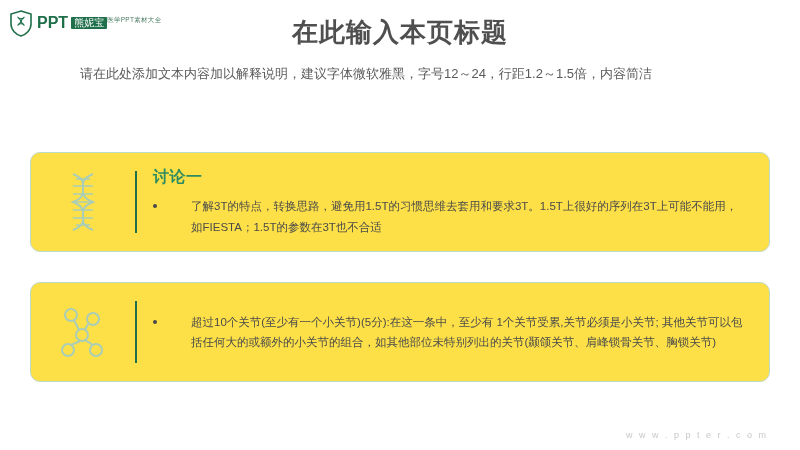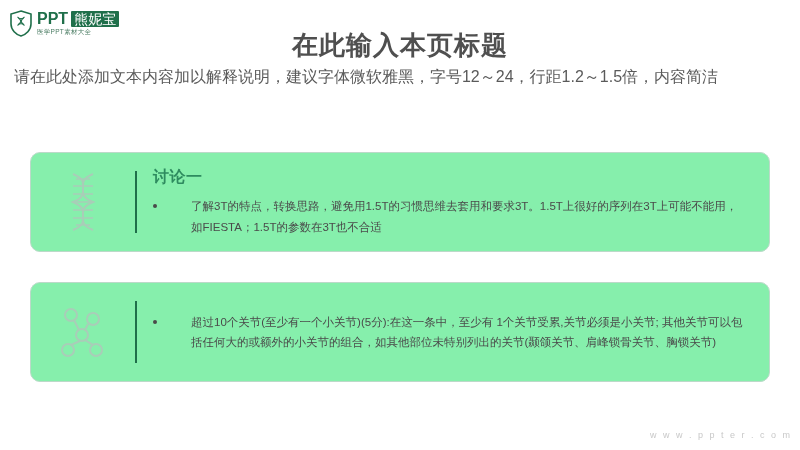--- a/index.html
+++ b/index.html
@@ -24,83 +24,83 @@
     align-items: center;
     height: 30px;
   }
   .logo-shield {
     width: 22px;
     height: 27px;
     margin-right: 5px;
   }
   .logo-text {
     display: flex;
-    flex-direction: column;
+    flex-direction: row;
     justify-content: center;
     line-height: 1;
   }
   .logo-top {
     display: flex;
     align-items: center;
   }
   .logo-ppt {
     font-size: 16px;
     font-weight: bold;
     color: #1f6f4a;
     letter-spacing: 0px;
   }
   .logo-badge {
     background: #1f6f4a;
     color: #ffffff;
-    font-size: 14px;
+    font-size: 10px;
     padding: 1px 3px;
     margin-left: 3px;
     border-radius: 1px;
     white-space: nowrap;
   }
   .logo-sub {
     font-size: 6.5px;
     color: #4a7c63;
     margin-top: 2px;
     letter-spacing: 0.3px;
     white-space: nowrap;
   }
 
   
   .page-title {
     position: absolute;
-    top: 28px;
+    top: 15px;
     left: 0;
     width: 800px;
     text-align: center;
     font-size: 26px;
     font-weight: bold;
     color: #4f4f4f;
     letter-spacing: 1px;
   }
   .subtitle-block {
     position: absolute;
     top: 62px;
     left: 0;
     width: 732px;
     text-align: center;
     color: #5a5a5a;
-    font-size: 16px;
+    font-size: 13px;
     line-height: 1.85;
   }
 
   
   .card {
     position: absolute;
     left: 30px;
     width: 740px;
     border: 1px solid #bcd9c9;
     border-radius: 10px;
     box-sizing: border-box;
-    background: #86efac;
+    background: #fde047;
   }
   #card-1 { top: 152px; height: 100px; }
   #card-2 { top: 282px; height: 100px; }
 
   .card-inner {
     display: flex;
     height: 100%;
     align-items: center;
   }
   .card-icon {
@@ -141,21 +141,21 @@
     border-radius: 50%;
     background: #4a4a4a;
     margin: 8px 7px 0 0;
     flex: 0 0 auto;
   }
   .bullet-text { flex: 1; margin-left: 27px; }
 
   
   .footer {
     position: absolute;
-    right: 8px;
+    right: 32px;
     bottom: 10px;
     font-size: 9px;
     color: #c8c8c8;
     letter-spacing: 2px;
   }
 </style>
 </head>
 <body>
 
 <div class="logo">

